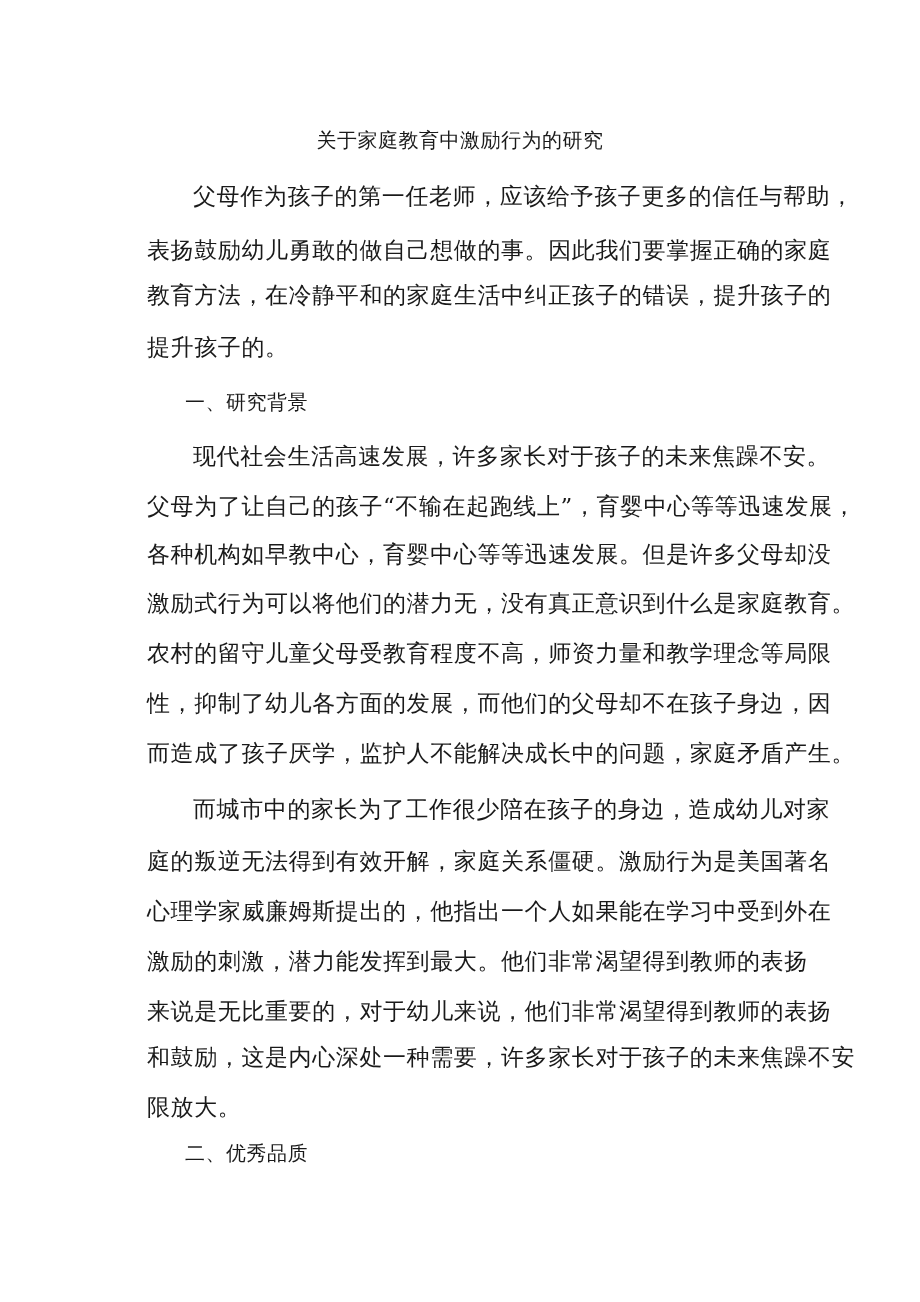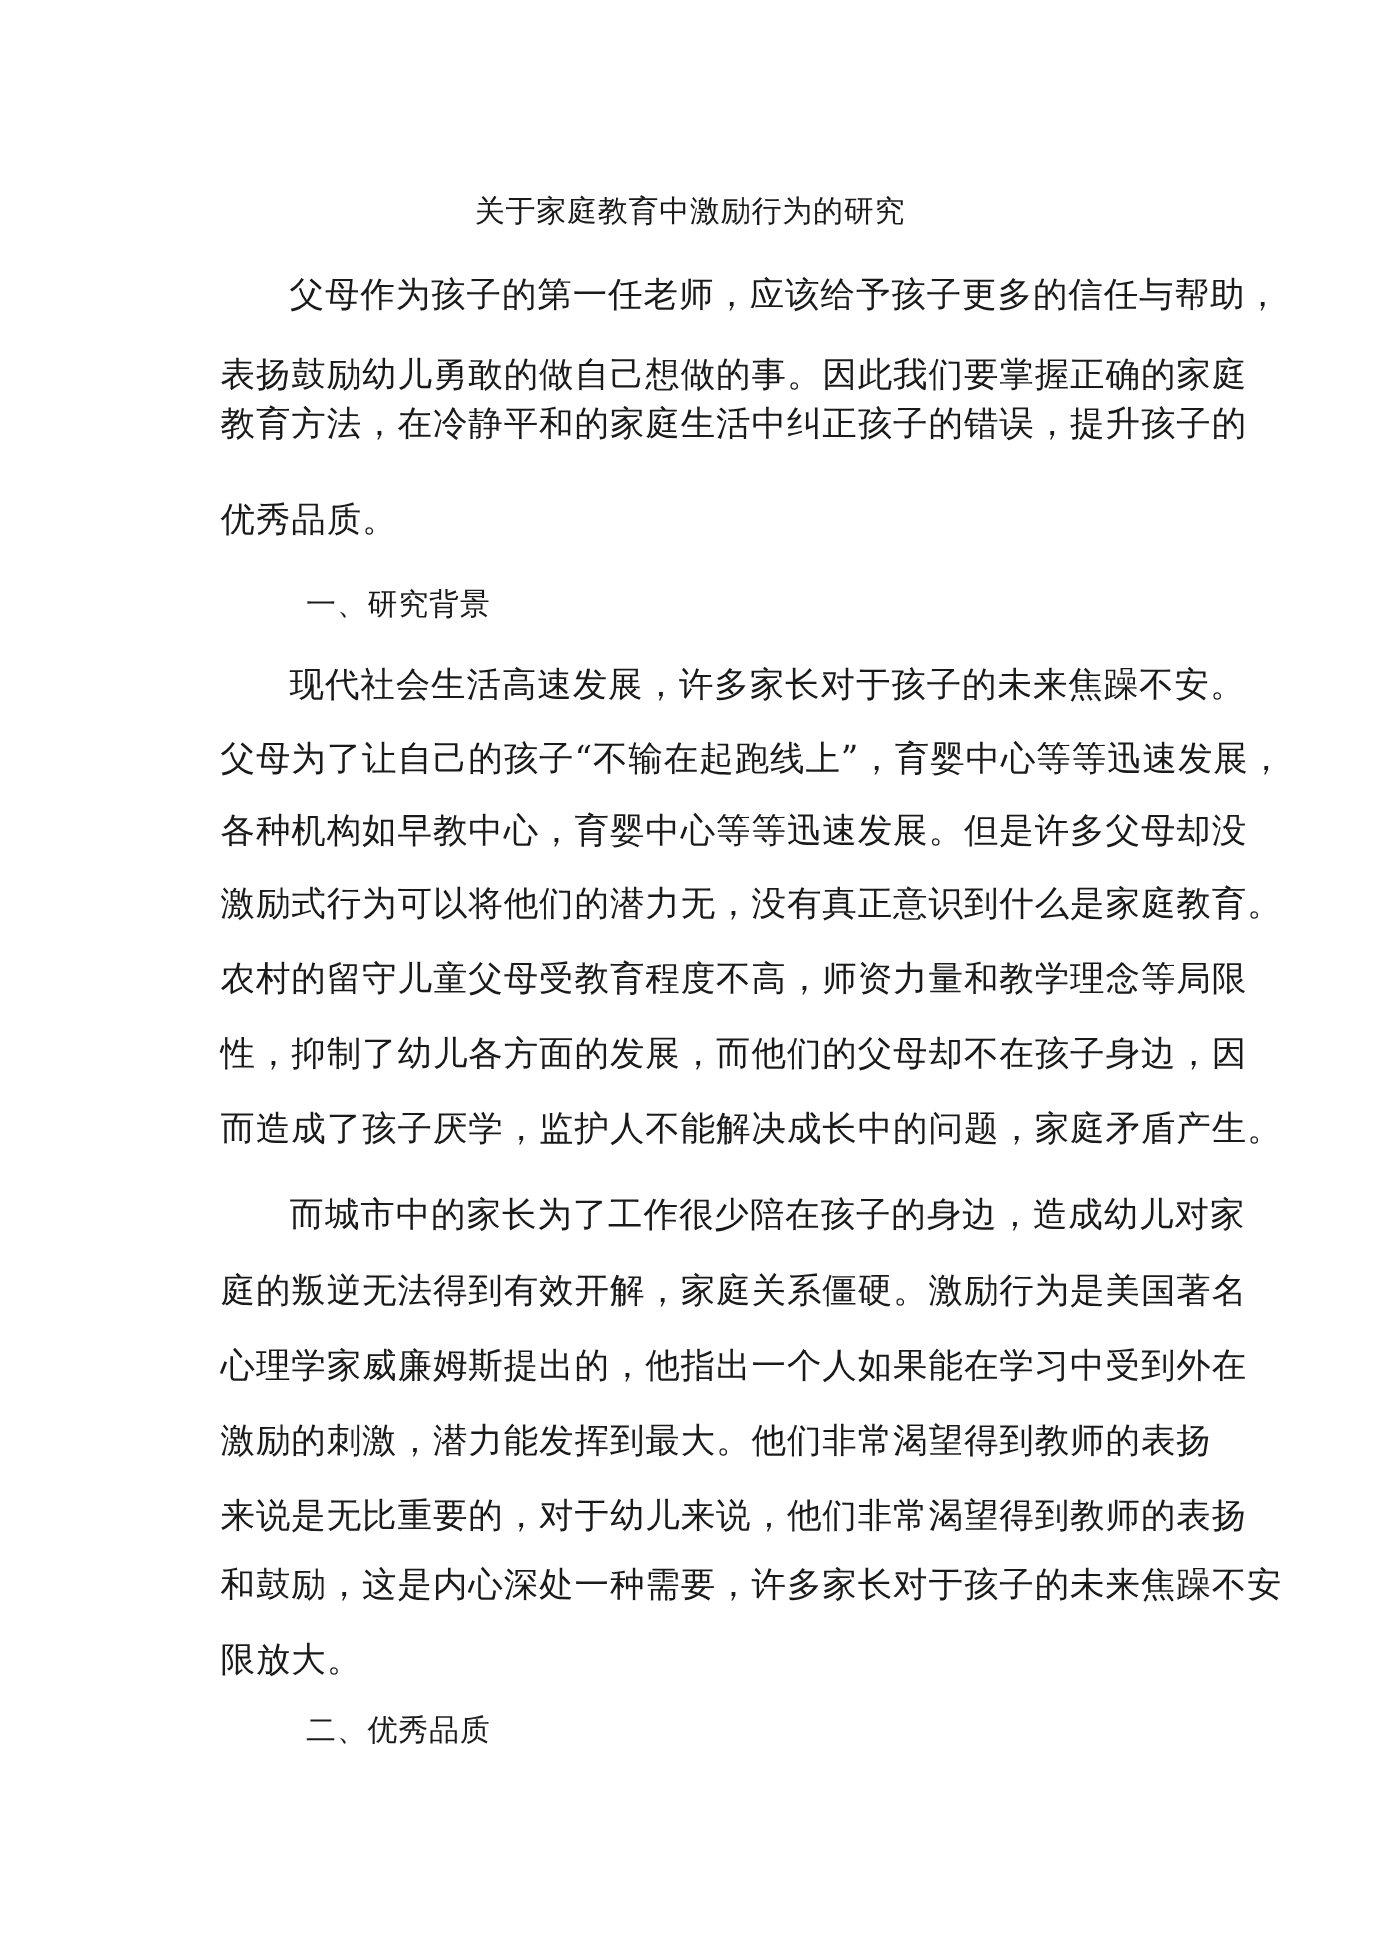--- a/index.html
+++ b/index.html
@@ -42,39 +42,39 @@
       white-space: nowrap;
       letter-spacing: 0.6px;
     }
     .line.indent {
       left: 193px;
       width: 594px;
       font-family: Liberation Mono, monospace;
     }
     .heading {
       position: absolute;
-      left: 204px;
+      left: 185px;
       font-size: 20px;
       line-height: 28px;
       white-space: nowrap;
       letter-spacing: 0.5px;
     }
   </style>
 </head>
 <body>
 
 <div class="page">
 
   <div class="title" style="top:126px">关于家庭教育中激励行为的研究</div>
 
   <div>
     <div class="line indent" style="top:183px">父母作为孩子的第一任老师，应该给予孩子更多的信任与帮助，</div>
     <div class="line" style="top:235px">表扬鼓励幼儿勇敢的做自己想做的事。因此我们要掌握正确的家庭</div>
-    <div class="line" style="top:268px">教育方法，在冷静平和的家庭生活中纠正孩子的错误，提升孩子的</div>
-    <div class="line" style="top:332px">优秀品质。</div>
+    <div class="line" style="top:280px">教育方法，在冷静平和的家庭生活中纠正孩子的错误，提升孩子的</div>
+    <div class="line" style="top:332px">提升孩子的。</div>
   </div>
 
   <div class="heading" style="top:388px">一、研究背景</div>
 
   <div>
     <div class="line indent" style="top:443px">现代社会生活高速发展，许多家长对于孩子的未来焦躁不安。</div>
     <div class="line" style="top:491px">父母为了让自己的孩子“不输在起跑线上”，育婴中心等等迅速发展，</div>
     <div class="line" style="top:539px">各种机构如早教中心，育婴中心等等迅速发展。但是许多父母却没</div>
     <div class="line" style="top:588px">激励式行为可以将他们的潜力无，没有真正意识到什么是家庭教育。</div>
     <div class="line" style="top:638px">农村的留守儿童父母受教育程度不高，师资力量和教学理念等局限</div>

